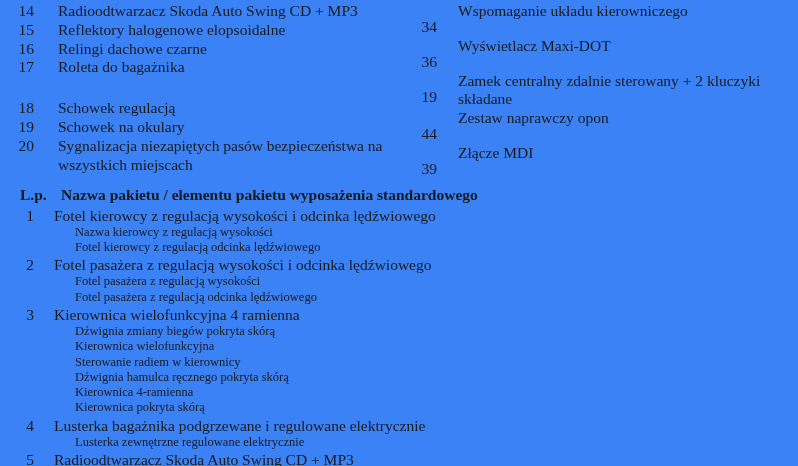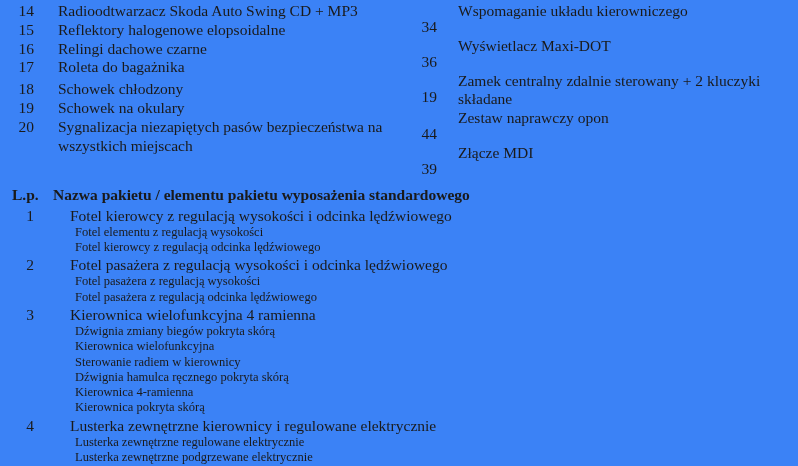--- a/index.html
+++ b/index.html
@@ -16,33 +16,33 @@
   .top-section { display:flex; padding-top:2px; }
   .col { flex:none; }
   .col-left  { width:400px; }
   .col-right { width:398px; }
 
   .row { display:flex; align-items:flex-start; font-size:15.5px; line-height:18.8px; }
   .row .num { flex:none; width:34px; text-align:right; }
   .row .txt { margin-left:24px; max-width:332px; }
   .col-right .row .num { width:37px;margin-top:16px; }
   .col-right .row .txt { margin-left:21px; max-width:338px; }
-  .row.gap-after { margin-bottom:3px; }
+  .row.gap-after { margin-bottom:22px; }
 
   .section-header {
     display:flex; align-items:baseline;
-    margin-top:6px; padding-left:12px;
+    margin-top:6px; padding-left:20px;
     font-weight:bold; font-size:15.5px; line-height:19px;
   }
   .section-header .lp { flex:none; width:41px; }
 
   .packages { margin-top:2px; }
   .pkg-main { display:flex; font-size:15.5px; line-height:19px; }
   .pkg-main .num { flex:none; width:34px; text-align:right; }
-  .pkg-main .txt { margin-left:36px; }
+  .pkg-main .txt { margin-left:20px; }
   .sub { margin-left:75px; font-size:12.5px; line-height:15.3px; }
 </style>
 </head>
 <body>
 
 <div class="page">
 
   <div class="top-section">
     <div class="col col-left" id="col-left">
   <div class="row">
@@ -60,21 +60,21 @@
     <span class="txt">Relingi dachowe czarne</span>
   </div>
 
   <div class="row gap-after">
     <span class="num">17</span>
     <span class="txt">Roleta do bagażnika</span>
   </div>
 
   <div class="row">
     <span class="num">18</span>
-    <span class="txt">Schowek chłodzony</span>
+    <span class="txt">Schowek regulacją</span>
   </div>
 
   <div class="row">
     <span class="num">19</span>
     <span class="txt">Schowek na okulary</span>
   </div>
 
   <div class="row">
     <span class="num">20</span>
     <span class="txt">Sygnalizacja niezapiętych pasów bezpieczeństwa na wszystkich miejscach</span>
@@ -114,21 +114,21 @@
     <span class="title">Nazwa pakietu / elementu pakietu wyposażenia standardowego</span>
   </div>
 
   <div class="packages" id="packages">
   <div class="pkg">
     <div class="pkg-main">
       <span class="num">1</span>
       <span class="txt">Fotel kierowcy z regulacją wysokości i odcinka lędźwiowego</span>
     </div>
     <div class="subs">
-  <div class="sub">Fotel elementu z regulacją wysokości</div>
+  <div class="sub">Nazwa kierowcy z regulacją wysokości</div>
 
   <div class="sub">Fotel kierowcy z regulacją odcinka lędźwiowego</div>
 </div>
   </div>
 
   <div class="pkg">
     <div class="pkg-main">
       <span class="num">2</span>
       <span class="txt">Fotel pasażera z regulacją wysokości i odcinka lędźwiowego</span>
     </div>
@@ -155,26 +155,25 @@
 
   <div class="sub">Kierownica 4-ramienna</div>
 
   <div class="sub">Kierownica pokryta skórą</div>
 </div>
   </div>
 
   <div class="pkg">
     <div class="pkg-main">
       <span class="num">4</span>
-      <span class="txt">Lusterka zewnętrzne kierownicy i regulowane elektrycznie</span>
+      <span class="txt">Lusterka bagażnika podgrzewane i regulowane elektrycznie</span>
     </div>
     <div class="subs">
   <div class="sub">Lusterka zewnętrzne regulowane elektrycznie</div>
 
-  <div class="sub">Lusterka zewnętrzne podgrzewane elektrycznie</div>
 </div>
   </div>
 
   <div class="pkg clipped">
     <div class="pkg-main">
       <span class="num">5</span>
       <span class="txt">Radioodtwarzacz Skoda Auto Swing CD + MP3</span>
     </div>
     <div class="subs"></div>
   </div>

